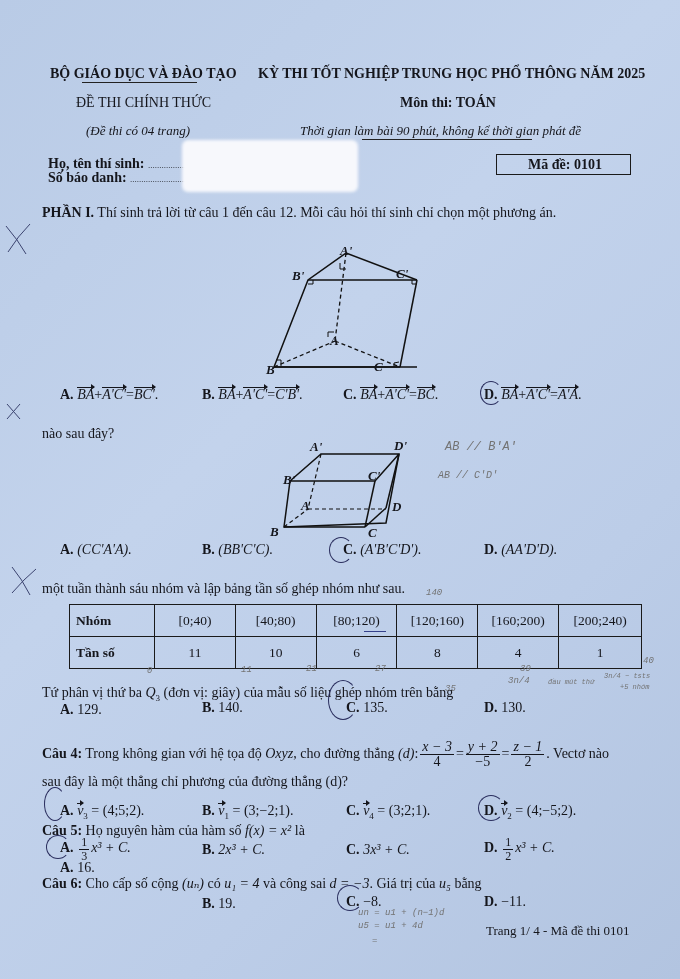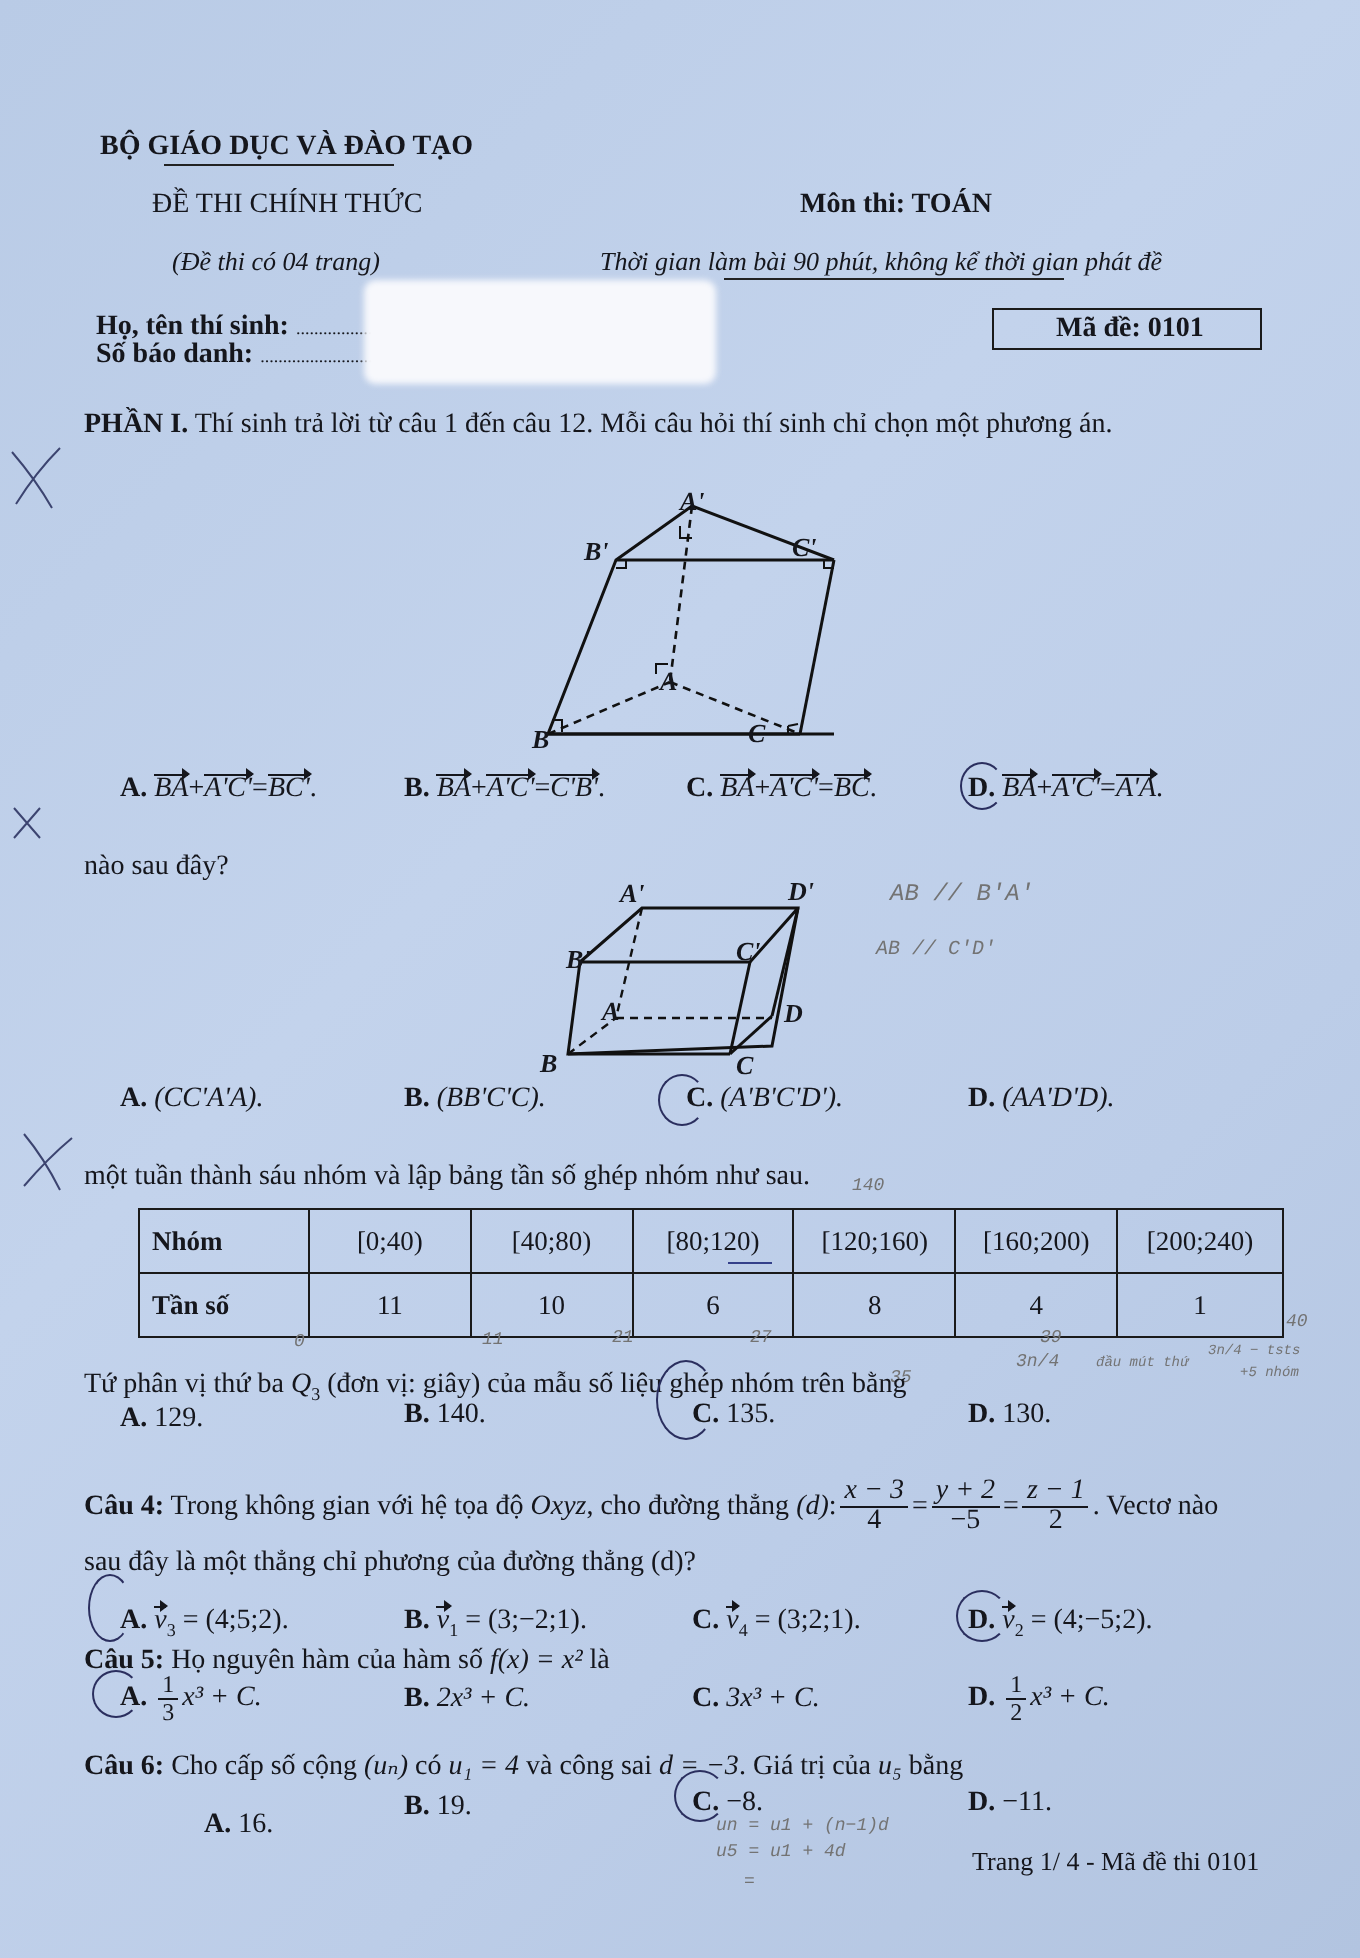--- a/index.html
+++ b/index.html
@@ -30,20 +30,21 @@
   .circle { position: absolute; border: 1.2px solid #2a2e5e; border-radius: 50%; }
   svg { position: absolute; overflow: visible; }
 </style>
 </head>
 <body>
 
 <div class="page">
 
   <div class="abs b f14" style="left:50px;top:66px;">BỘ GIÁO DỤC VÀ ĐÀO TẠO</div>
   <div class="abs" style="left:82px;top:82px;width:115px;border-top:1px solid #222;"></div>
+  <div class="abs b f14" style="left:258px;top:66px;">KỲ THI TỐT NGHIỆP TRUNG HỌC PHỔ THÔNG NĂM 2025</div>
   <div class="abs f14" style="left:76px;top:95px;">ĐỀ THI CHÍNH THỨC</div>
   <div class="abs b f14" style="left:400px;top:95px;">Môn thi: TOÁN</div>
   <div class="abs i f13" style="left:86px;top:123px;">(Đề thi có 04 trang)</div>
   <div class="abs i f13" style="left:300px;top:123px;">Thời gian làm bài 90 phút, không kể thời gian phát đề</div>
   <div class="abs" style="left:362px;top:139px;width:170px;border-top:1px solid #222;"></div>
 
   <div class="abs b f14" style="left:48px;top:156px;"><span>Họ, tên thí sinh: </span><span style="font-weight:normal;font-size:9px;">..........................................................................</span></div>
   <div class="abs b f14" style="left:48px;top:170px;"><span>Số báo danh: </span><span style="font-weight:normal;font-size:9px;">..............................................................................</span></div>
   <div class="redact" style="left:182px;top:140px;width:176px;height:52px;"></div>
 
@@ -195,21 +196,21 @@
   <div class="abs f14" style="left:202px;top:842px;"><span class="b">B.</span> <span class="i">2x³ + C.</span></div>
   <div class="abs f14" style="left:346px;top:842px;"><span class="b">C.</span> <span class="i">3x³ + C.</span></div>
   <div class="abs f14" style="left:484px;top:836px;line-height:18px;"><span class="b">D.</span> <span class="frac" style="font-size:12px;">
         <span class="n">1</span>
         <span>2</span>
       </span><span class="i">x³ + C.</span></div>
   <div class="circle" style="left:46px;top:835px;width:24px;height:24px;border-right-color:transparent;"></div>
 
   <div class="abs f14" style="left:42px;top:875px;"><span class="b">Câu 6:</span><span> Cho cấp số cộng </span><span class="i">(uₙ)</span><span> có </span><span class="i">u₁ = 4</span><span> và công sai </span><span class="i">d = −3</span><span>. Giá trị của </span><span class="i">u₅</span><span> bằng</span></div>
 
-  <div class="abs f14" style="left:60px;top:905px;margin-left:42px;"><span class="b">A.</span> <span>16.</span></div>
+  <div class="abs f14" style="left:60px;top:860px;"><span class="b">A.</span> <span>16.</span></div>
   <div class="abs f14" style="left:202px;top:896px;"><span class="b">B.</span> <span>19.</span></div>
   <div class="abs f14" style="left:346px;top:894px;"><span class="b">C.</span> <span>−8.</span></div>
   <div class="abs f14" style="left:484px;top:894px;"><span class="b">D.</span> <span>−11.</span></div>
   <div class="circle" style="left:337px;top:885px;width:26px;height:26px;border-right-color:transparent;"></div>
 
   <div class="abs hw" style="left:358px;top:908px;">un = u1 + (n−1)d</div>
   <div class="abs hw" style="left:358px;top:921px;">u5 = u1 + 4d</div>
   <div class="abs hw" style="left:372px;top:936px;">=</div>
 
   <div class="abs f13" style="left:486px;top:923px;">Trang 1/ 4 - Mã đề thi 0101</div>

